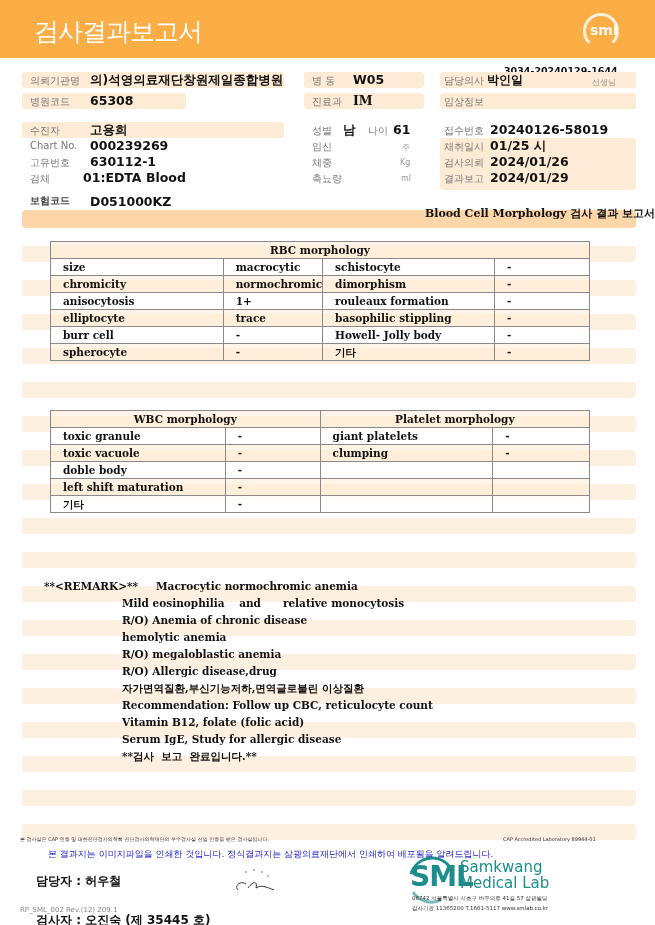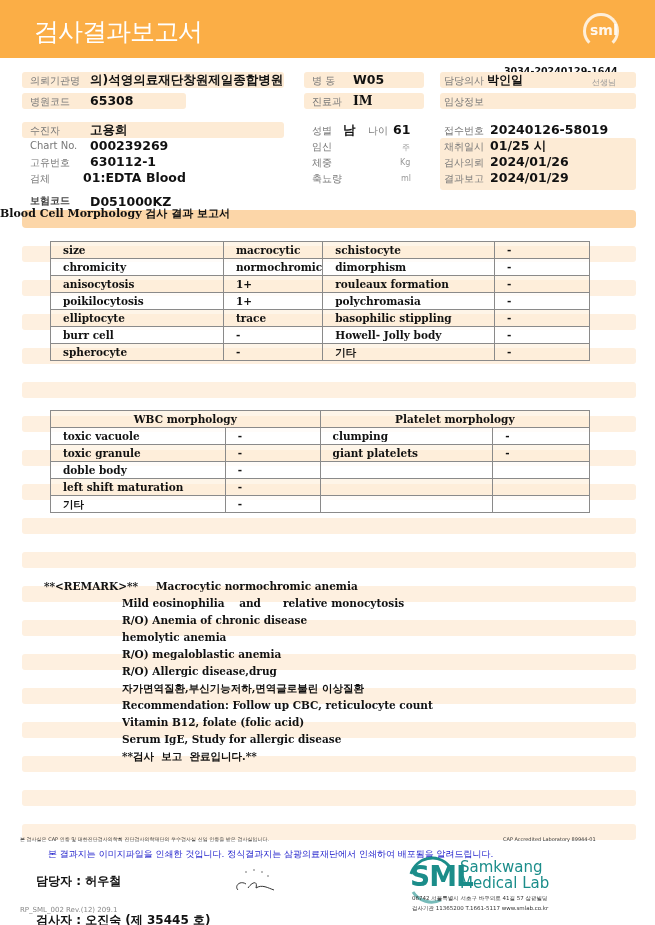--- a/index.html
+++ b/index.html
@@ -119,21 +119,21 @@
 <div class="abs lbl" style="left:444px;top:124px;">접수번호</div>
 <div class="abs val" style="left:490px;top:122px;">20240126-58019</div>
 <div class="abs lbl" style="left:444px;top:140px;">채취일시</div>
 <div class="abs val" style="left:490px;top:138px;">01/25 시</div>
 <div class="abs lbl" style="left:444px;top:156px;">검사의뢰</div>
 <div class="abs val" style="left:490px;top:154px;">2024/01/26</div>
 <div class="abs lbl" style="left:444px;top:172px;">결과보고</div>
 <div class="abs val" style="left:490px;top:170px;">2024/01/29</div>
 
 <div class="abs band-strong" style="left:22px;top:210px;width:614px;height:18px;"></div>
-<div class="abs serif" style="left:0;top:206px;width:655px;text-align:left;font-size:11px;font-weight:bold;">Blood Cell Morphology 검사 결과 보고서</div>
+<div class="abs serif" style="left:0;top:206px;width:655px;text-align:right;font-size:11px;font-weight:bold;">Blood Cell Morphology 검사 결과 보고서</div>
 
 <div class="abs stripe" style="top:246px;"></div>
 <div class="abs stripe" style="top:280px;"></div>
 <div class="abs stripe" style="top:314px;"></div>
 <div class="abs stripe" style="top:348px;"></div>
 <div class="abs stripe" style="top:382px;"></div>
 <div class="abs stripe" style="top:416px;"></div>
 <div class="abs stripe" style="top:450px;"></div>
 <div class="abs stripe" style="top:484px;"></div>
 <div class="abs stripe" style="top:518px;"></div>
@@ -148,42 +148,39 @@
 <div class="abs stripe" style="top:824px;"></div>
 
 <table class="morph" style="left:50px;top:241px;width:540px;">
   <colgroup>
       <col style="width:175px">
       <col style="width:95px">
       <col style="width:173px">
       <col style="width:97px">
     </colgroup>
   <tbody>
+      <tr>
+        <td class="hdr" colspan="4">RBC morphology</td>
+      </tr>
   <tr>
         <td>size</td>
         <td>macrocytic</td>
         <td>schistocyte</td>
         <td>-</td>
       </tr>
   <tr>
         <td>chromicity</td>
         <td>normochromic</td>
         <td>dimorphism</td>
         <td>-</td>
       </tr>
   <tr>
         <td>anisocytosis</td>
         <td>1+</td>
         <td>rouleaux formation</td>
-        <td>-</td>
-      </tr>
-  <tr>
-        <td>poikilocytosis</td>
-        <td>1+</td>
-        <td>polychromasia</td>
         <td>-</td>
       </tr>
   <tr>
         <td>elliptocyte</td>
         <td>trace</td>
         <td>basophilic stippling</td>
         <td>-</td>
       </tr>
   <tr>
         <td>burr cell</td>
@@ -206,29 +203,29 @@
       <col style="width:95px">
       <col style="width:173px">
       <col style="width:97px">
     </colgroup>
   <tbody>
       <tr>
         <td class="hdr" colspan="2">WBC morphology</td>
         <td class="hdr" colspan="2">Platelet morphology</td>
       </tr>
   <tr>
+        <td>toxic granule</td>
+        <td>-</td>
+        <td>giant platelets</td>
+        <td>-</td>
+      </tr>
+  <tr>
         <td>toxic vacuole</td>
         <td>-</td>
         <td>clumping</td>
-        <td>-</td>
-      </tr>
-  <tr>
-        <td>toxic granule</td>
-        <td>-</td>
-        <td>giant platelets</td>
         <td>-</td>
       </tr>
   <tr>
         <td>doble body</td>
         <td>-</td>
         <td></td>
         <td></td>
       </tr>
   <tr>
         <td>left shift maturation</td>

